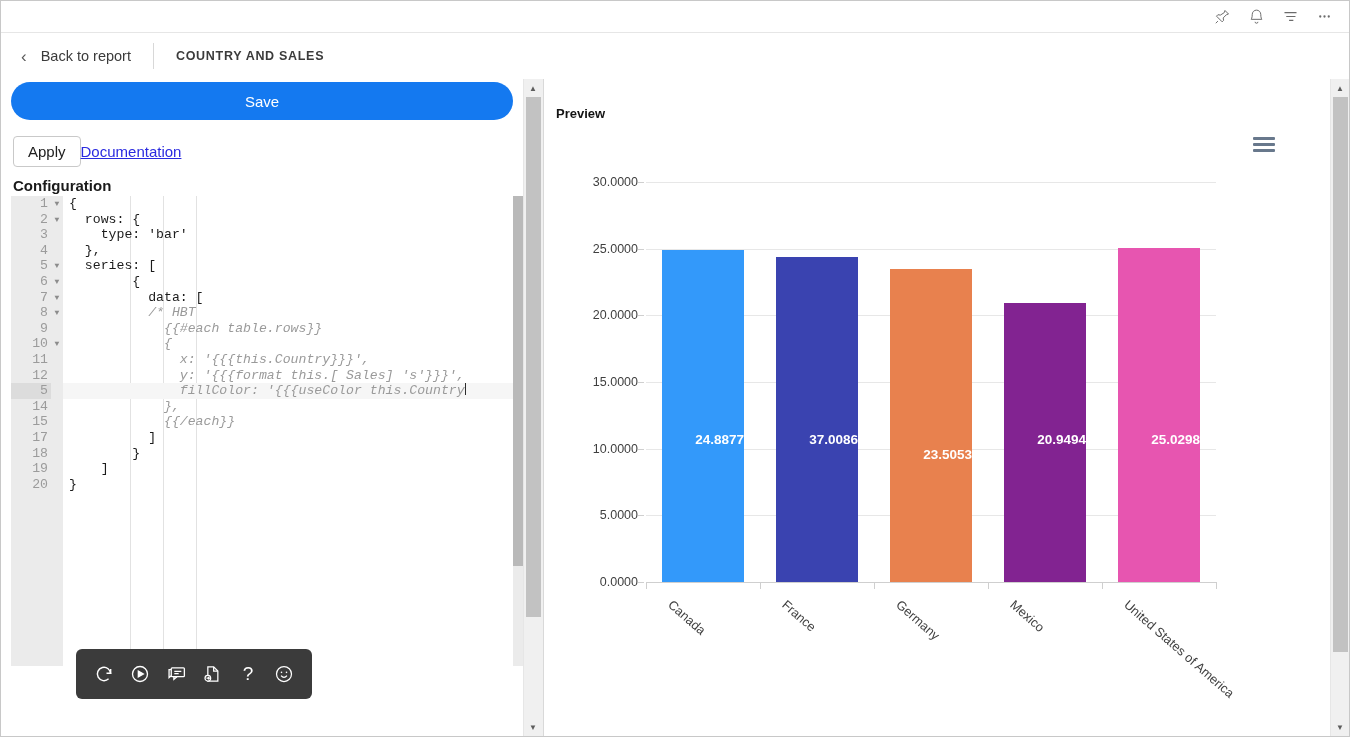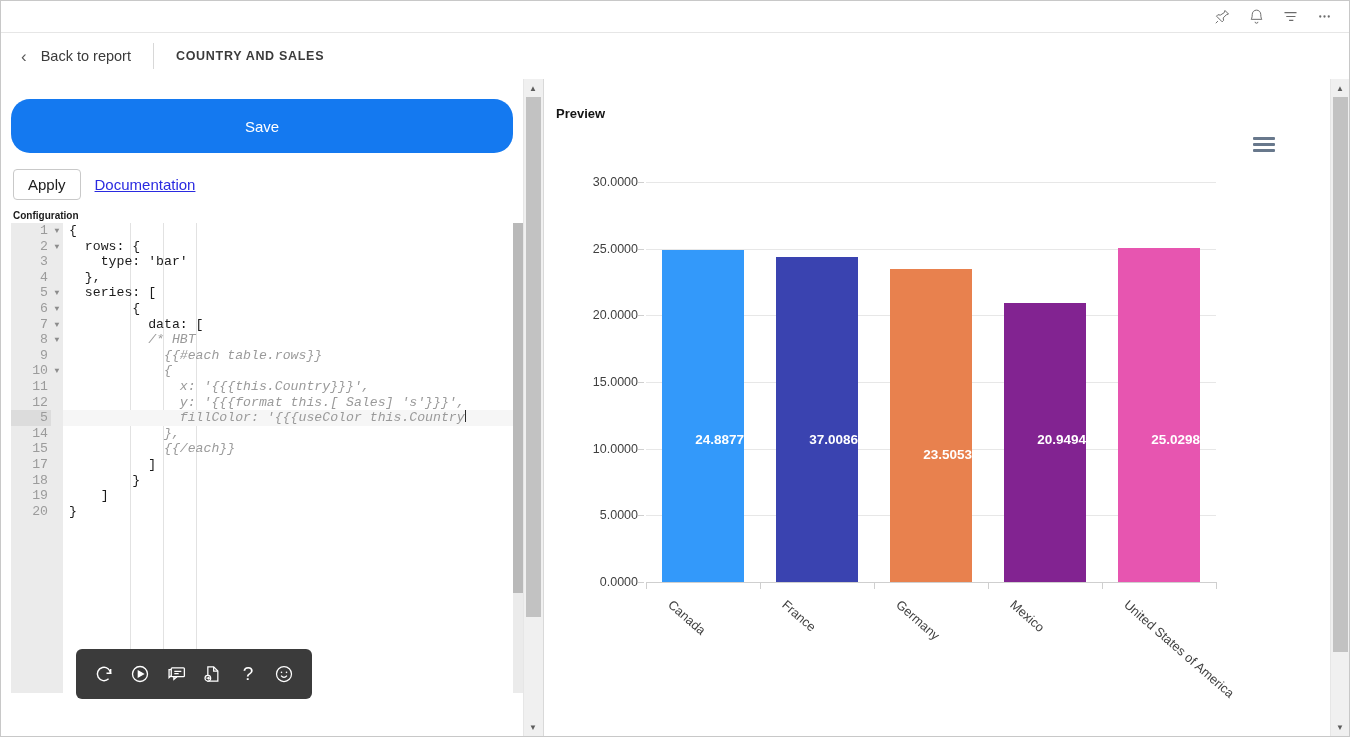--- a/index.html
+++ b/index.html
@@ -51,43 +51,43 @@
     width: 543px; height: 100%; position: relative;
     border-right: 1px solid #d9d9d9;
     display: flex;
   }
   .leftpanel {
     width: 522px; height: 100%; position: relative;
     overflow: hidden; background: #fff;
     padding: 0 10px;
   }
   .savebtn {
-    margin-top: 20px;
-    width: 100%; height: 54px;
+    margin-top: 3px;
+    width: 100%; height: 38px;
     background: #1479f0; color: #fff;
     border: none; border-radius: 19px;
     font-size: 15px; font-family: "Liberation Sans", sans-serif;
     cursor: pointer;
   }
   .applyrow {
-    margin-top: 16px; display: flex; align-items: center; gap: 14px;
+    margin-top: 16px; display: flex; align-items: center; 
     padding-left: 2px;
   }
   .applybtn {
     padding: 6px 14px; font-size: 15px;
     background: #fff; border: 1px solid #c9c9c9; border-radius: 4px;
     color: #202020; cursor: pointer;
     font-family: "Liberation Sans", sans-serif;
   }
   .doclink {
     font-size: 15px; color: #2a2ae0; text-decoration: underline;
     cursor: pointer;
   }
   .cfglabel {
-    margin-top: 10px; font-size: 10px; font-weight: bold; color: #1a1a1a;
+    margin-top: 10px; font-size: 15px; font-weight: bold; color: #1a1a1a;
     padding-left: 2px;
   }
 
   
   .editor {
     position: relative; margin-top: 2px;
     height: 470px; width: 512px;
     font-family: "Liberation Mono", monospace;
     font-size: 13.2px; line-height: 15.6px;
     overflow: hidden; background: #fff;

